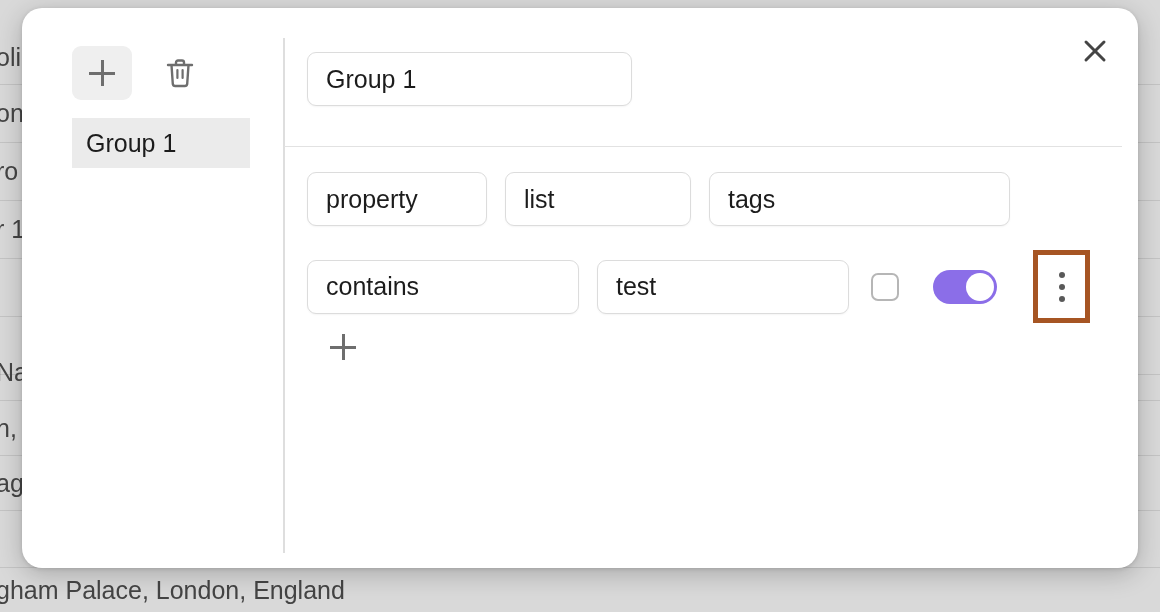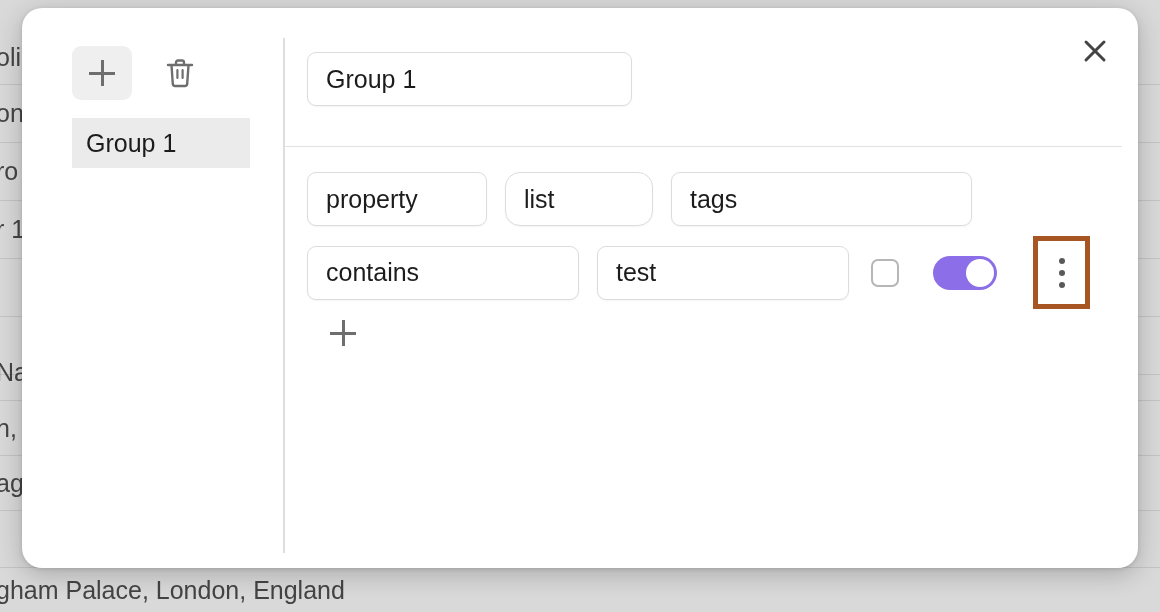--- a/index.html
+++ b/index.html
@@ -198,24 +198,24 @@
   #conditions {
     position: absolute;
     left: 23px;
     top: 164px;
     width: 790px;
   }
   .cond-row {
     display: flex;
     align-items: center;
     gap: 18px;
-    margin-bottom: 10px;
+    margin-bottom: 24px;
   }
   #field-property { width: 180px; }
-  #field-list     { width: 148px; border-radius: 15px; }
+  #field-list     { width: 186px; }
   #field-tags     { width: 301px; }
   #field-operator { width: 272px; }
   #field-value    { width: 252px; }
 
   .cb {
     width: 28px;
     height: 28px;
     border: 2px solid #b6b6b6;
     border-radius: 7px;
     background: #ffffff;

